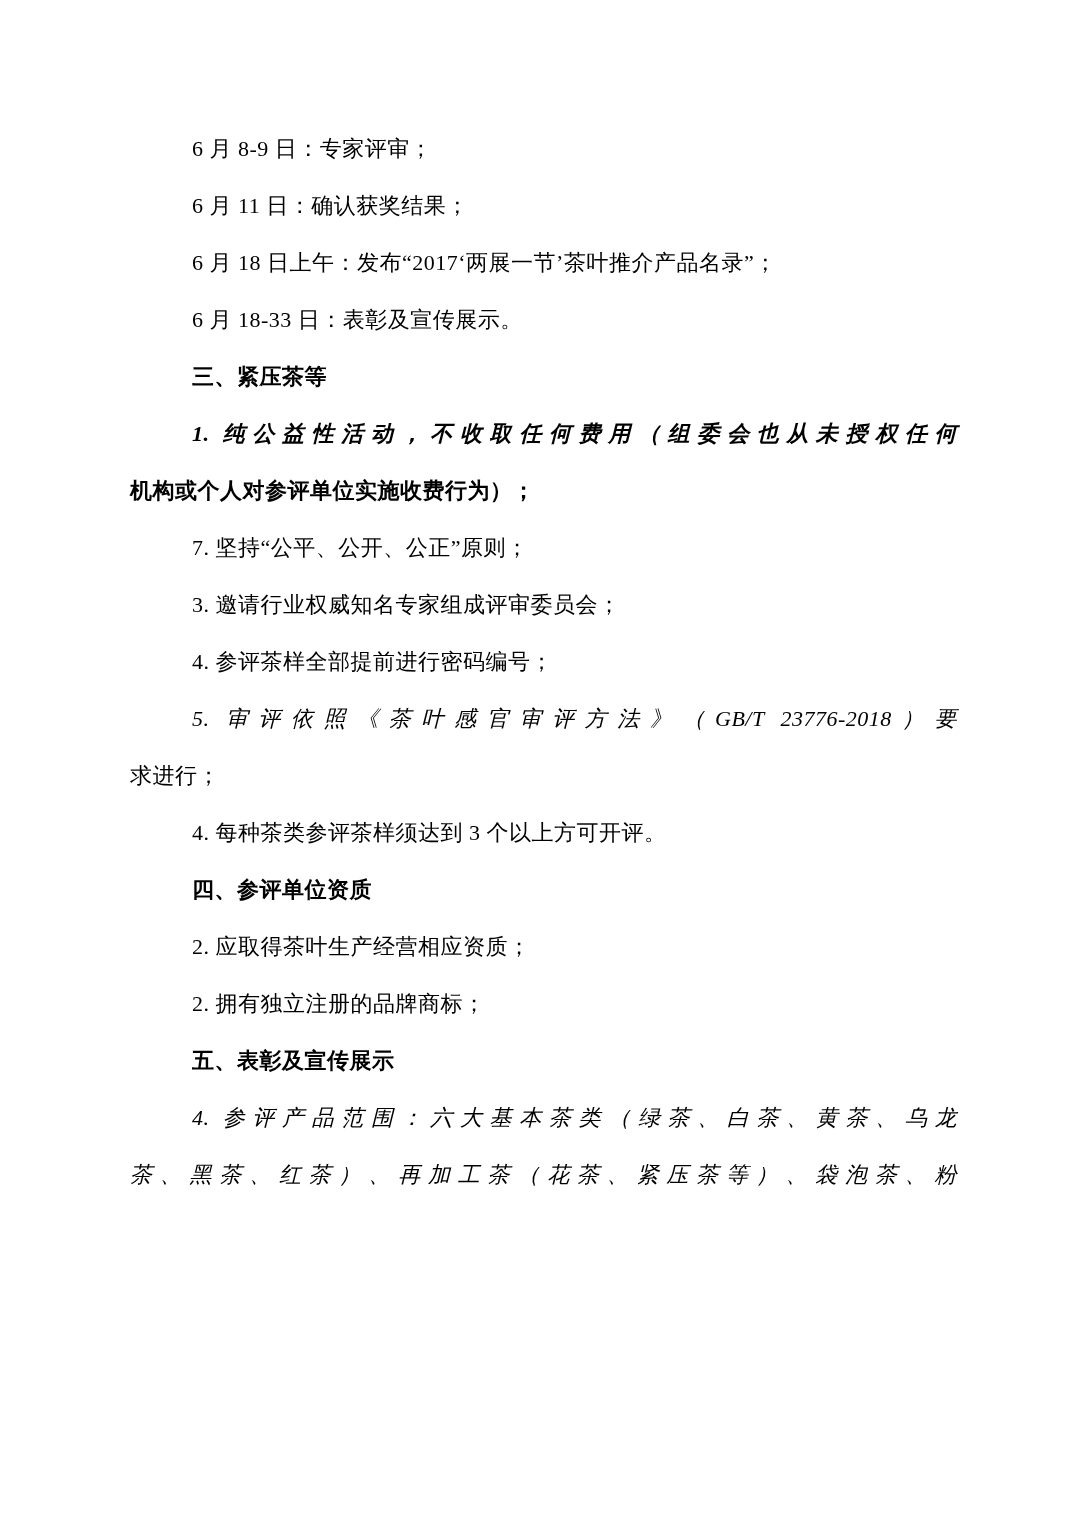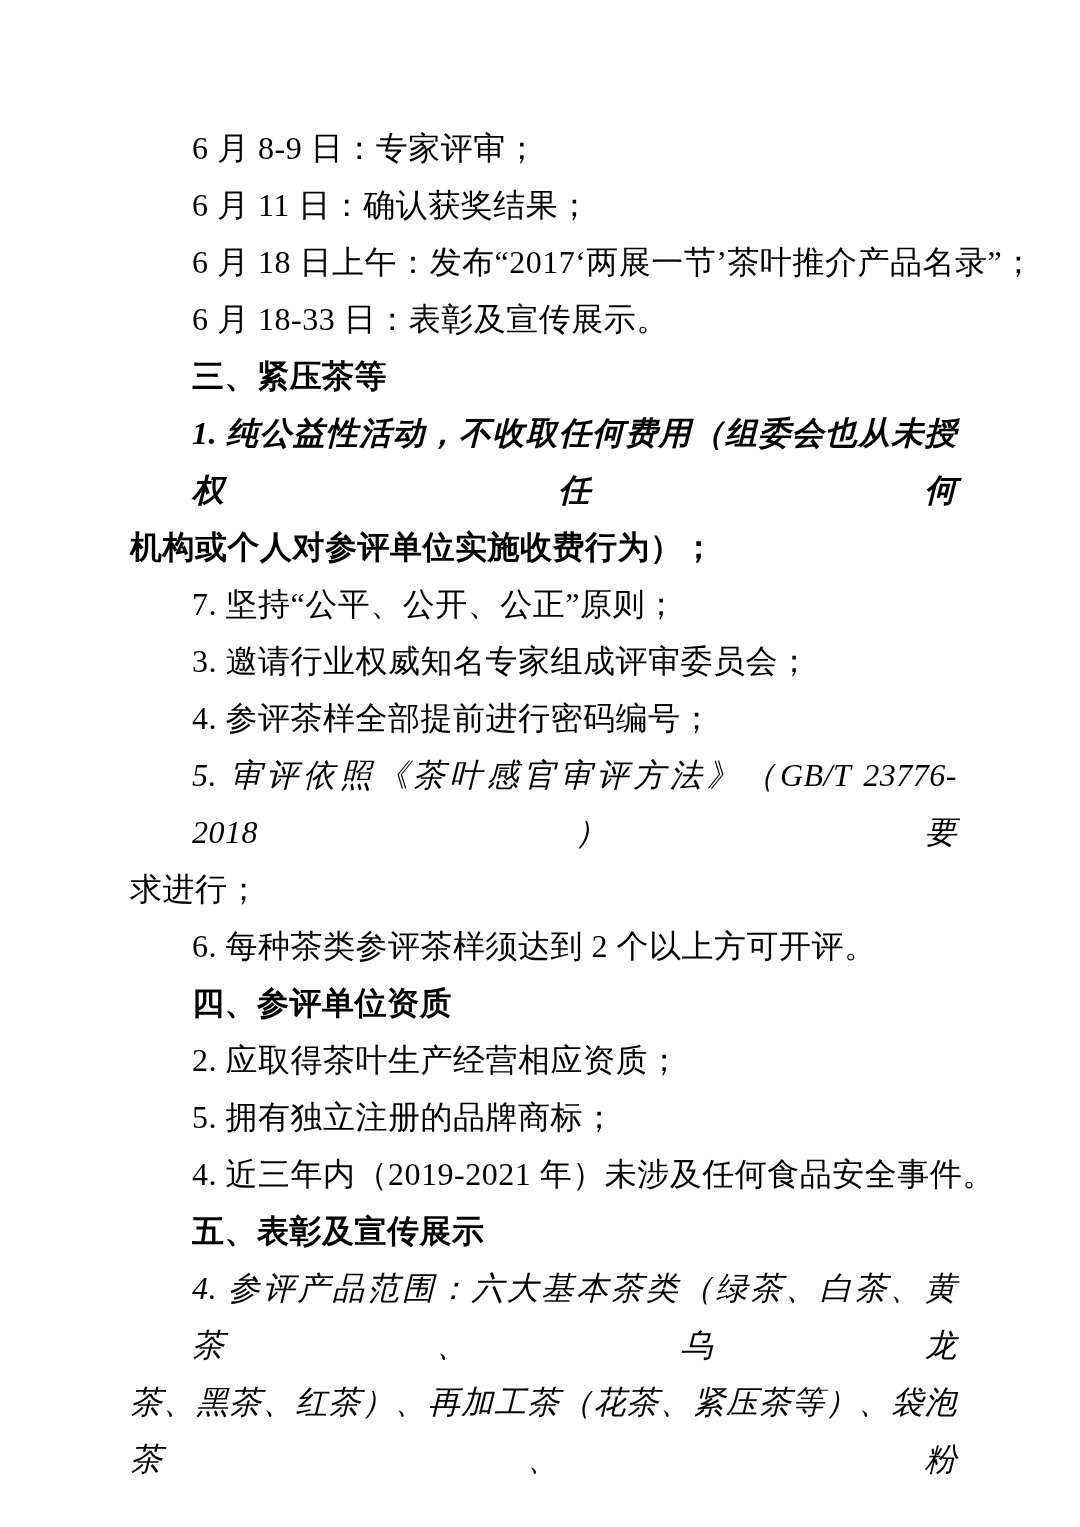--- a/index.html
+++ b/index.html
@@ -12,21 +12,21 @@
     box-sizing: border-box;
     width: 1080px;
     height: 1527px;
     margin: 0 auto;
     background: #ffffff;
     color: #000000;
     font-family: "Liberation Serif", "DejaVu Serif", serif;
     padding: 120px 123px 0 130px;
   }
   .line {
-    font-size: 32px;
+    font-size: 22px;
     line-height: 57px;
     white-space: pre;
     letter-spacing: 0.5px;
   }
   .indent {
     padding-left: 62px;
   }
   .bold {
     font-weight: bold;
   }
@@ -48,24 +48,23 @@
   <div class="line indent">6 月 18-33 日：表彰及宣传展示。</div>
 
   <div class="line indent bold">三、紧压茶等</div>
   <div class="line indent bold fill">1. 纯公益性活动，不收取任何费用（组委会也从未授权任何</div>
   <div class="line bold">机构或个人对参评单位实施收费行为）；</div>
   <div class="line indent">7. 坚持“公平、公开、公正”原则；</div>
   <div class="line indent">3. 邀请行业权威知名专家组成评审委员会；</div>
   <div class="line indent">4. 参评茶样全部提前进行密码编号；</div>
   <div class="line indent fill">5. 审评依照《茶叶感官审评方法》（GB/T 23776-2018）要</div>
   <div class="line">求进行；</div>
-  <div class="line indent">6. 每种茶类参评茶样须达到 2 个以上方可开评。</div>
+  <div class="line indent">4. 每种茶类参评茶样须达到 3 个以上方可开评。</div>
 
   <div class="line indent bold">四、参评单位资质</div>
   <div class="line indent">2. 应取得茶叶生产经营相应资质；</div>
-  <div class="line indent">5. 拥有独立注册的品牌商标；</div>
-  <div class="line indent">4. 近三年内（2019-2021 年）未涉及任何食品安全事件。</div>
+  <div class="line indent">2. 拥有独立注册的品牌商标；</div>
 
   <div class="line indent bold">五、表彰及宣传展示</div>
   <div class="line indent fill">4. 参评产品范围：六大基本茶类（绿茶、白茶、黄茶、乌龙</div>
   <div class="line fill">茶、黑茶、红茶）、再加工茶（花茶、紧压茶等）、袋泡茶、粉</div>
 
 </div>
 
 </body></html>

